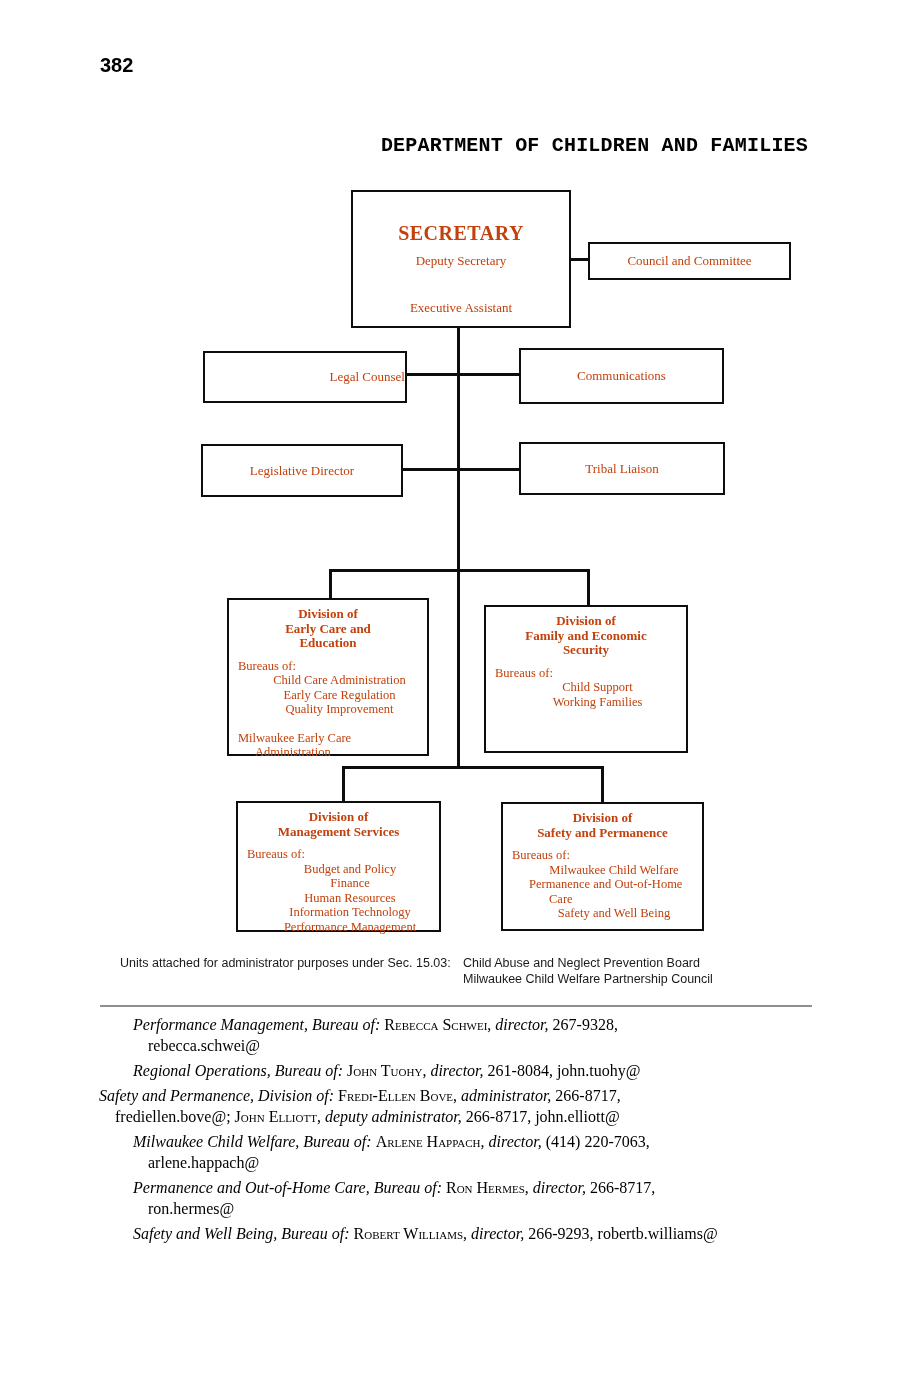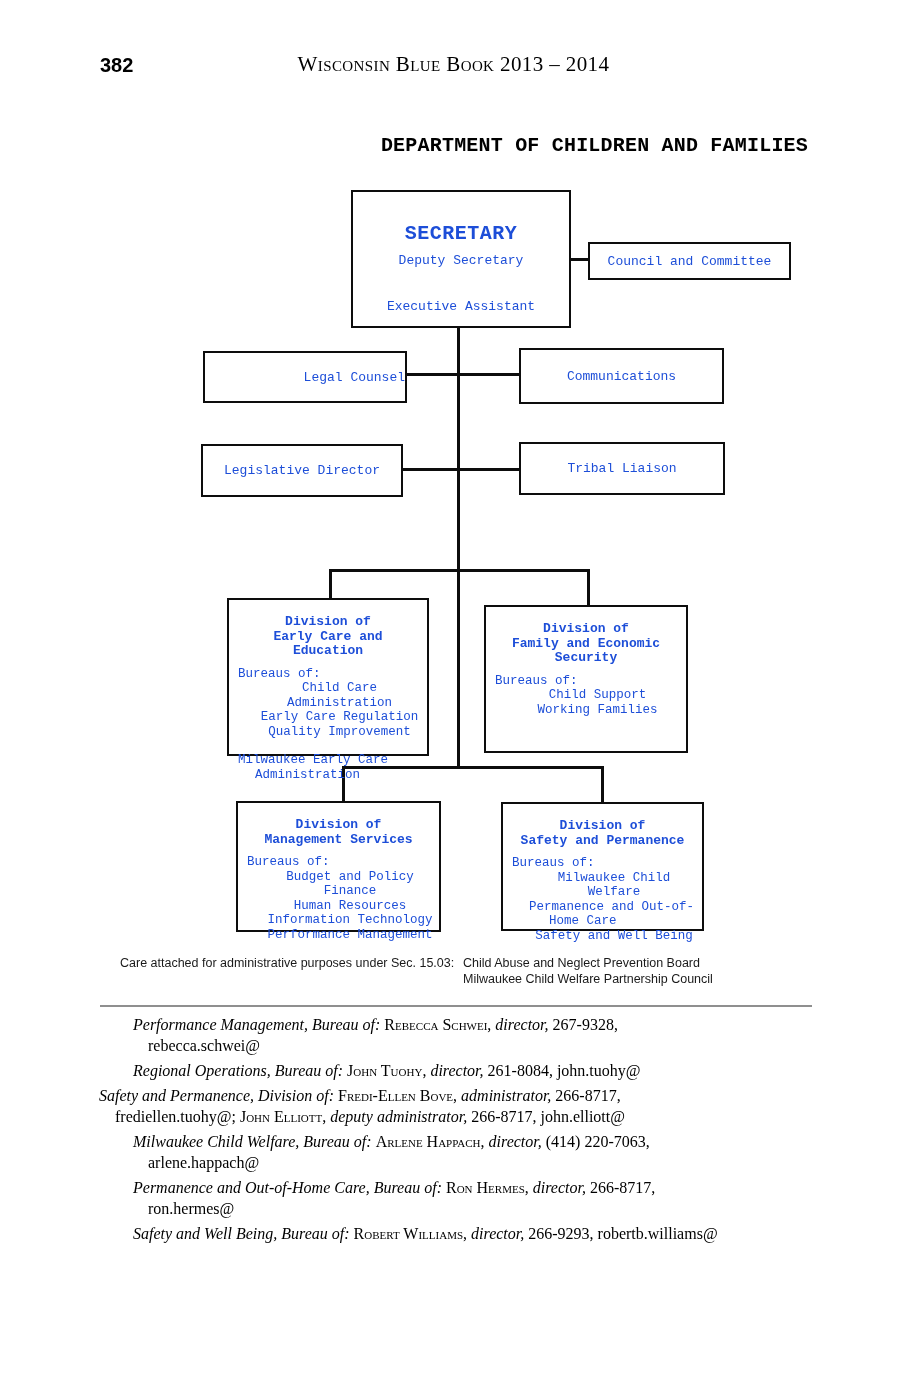--- a/index.html
+++ b/index.html
@@ -7,28 +7,28 @@
 
   
   .page-num{position:absolute;left:100px;top:54px;font-family:Liberation Sans, sans-serif;font-weight:bold;font-size:20px;}
   .book-title{position:absolute;left:0;right:0;top:52px;text-align:center;
     font-family:"Liberation Serif",serif;font-variant:small-caps;font-size:21px;letter-spacing:.4px;}
   .dept-title{position:absolute;top:134px;right:99px;font-family:Liberation Mono, monospace;
     font-weight:bold;font-size:20px;letter-spacing:.2px;}
 
   
   .box{position:absolute;background:#fff;border:2.5px solid #0d0d0d;box-sizing:border-box;
-    font-family:Liberation Mono, monospace;color:#1d4ed8;}
+    font-family:Liberation Serif, serif;color:#c2410c;}
   .box.center{display:flex;align-items:center;justify-content:center;text-align:center;font-size:13px;}
   .sec-box{text-align:center;}
   .sec-title{margin-top:30px;font-size:20px;font-weight:bold;letter-spacing:.5px;}
   .sec-line1{margin-top:8px;font-size:13px;}
   .sec-line2{margin-top:31px;font-size:13px;}
 
-  .dvbox{padding-top:15px;font-size:12.5px;line-height:14.5px;}
+  .dvbox{padding-top:7px;font-size:12.5px;line-height:14.5px;}
   .dv-title{font-weight:bold;text-align:center;white-space:pre-line;font-size:13px;line-height:14.5px;}
   .dv-body{margin-top:8px;padding-left:9px;padding-right:3px;}
   .b-label{}
   .b-item{padding-left:17px;text-align:center;}
   .b-wrap{padding-left:17px;text-indent:-17px;}
   .b-item-wrap{padding-left:37px;text-indent:-20px;}
   .b-gap{height:14px;}
 
   
   .cline{position:absolute;background:#0d0d0d;}
@@ -51,21 +51,20 @@
   .dline.division.cont{margin-left:16px;}
   .seg-i{font-style:italic;}
   .seg-sc{font-variant:small-caps;}
 </style>
 </head>
 <body>
 
 <div class="page">
 
   <div class="page-num">382</div>
-  <div class="book-title">Wisconsin Blue Book 2013 – 2014</div>
 
   <div class="dept-title">DEPARTMENT OF CHILDREN AND FAMILIES</div>
 
   <div class="cline" style="left:457px;top:327px;width:3px;height:441px;"></div>
   <div class="cline" style="left:571px;top:258px;width:17px;height:3px;"></div>
   <div class="cline" style="left:406px;top:373px;width:113px;height:3px;"></div>
   <div class="cline" style="left:402px;top:468px;width:117px;height:3px;"></div>
   <div class="cline" style="left:329px;top:569px;width:261px;height:3px;"></div>
   <div class="cline" style="left:329px;top:569px;width:3px;height:29px;"></div>
   <div class="cline" style="left:587px;top:569px;width:3px;height:36px;"></div>
@@ -135,40 +134,40 @@
 Safety and Permanence</div>
     <div class="dv-body">
         <div class="b-label">Bureaus of:</div>
         <div class="b-item">Milwaukee Child Welfare</div>
         <div class="b-item-wrap">Permanence and Out-of-Home Care</div>
         <div class="b-item">Safety and Well Being</div>
       </div>
   </div>
 
   <div class="units">
-    <div class="units-label">Care attached for administrative purposes under Sec. 15.03:</div>
+    <div class="units-label">Units attached for administrator purposes under Sec. 15.03:</div>
     <div class="units-items">
         <div>Child Abuse and Neglect Prevention Board</div>
         <div>Milwaukee Child Welfare Partnership Council</div>
       </div>
   </div>
 
   <div class="rule"></div>
 
   <div class="directory">
       <div class="entry">
         <div class="dline bureau first"><span class="seg-i">Performance Management, Bureau of: </span><span class="seg-sc">Rebecca Schwei</span><span class="seg-r">, </span><span class="seg-i">director,</span><span class="seg-r"> 267-9328,</span></div>
         <div class="dline bureau cont"><span class="seg-r">rebecca.schwei@</span></div>
       </div>
       <div class="entry">
         <div class="dline bureau first"><span class="seg-i">Regional Operations, Bureau of: </span><span class="seg-sc">John Tuohy</span><span class="seg-r">, </span><span class="seg-i">director,</span><span class="seg-r"> 261-8084, john.tuohy@</span></div>
       </div>
       <div class="entry">
         <div class="dline division first"><span class="seg-i">Safety and Permanence, Division of: </span><span class="seg-sc">Fredi-Ellen Bove</span><span class="seg-r">, </span><span class="seg-i">administrator,</span><span class="seg-r"> 266-8717,</span></div>
-        <div class="dline division cont"><span class="seg-r">frediellen.tuohy@; </span><span class="seg-sc">John Elliott</span><span class="seg-r">, </span><span class="seg-i">deputy administrator,</span><span class="seg-r"> 266-8717, john.elliott@</span></div>
+        <div class="dline division cont"><span class="seg-r">frediellen.bove@; </span><span class="seg-sc">John Elliott</span><span class="seg-r">, </span><span class="seg-i">deputy administrator,</span><span class="seg-r"> 266-8717, john.elliott@</span></div>
       </div>
       <div class="entry">
         <div class="dline bureau first"><span class="seg-i">Milwaukee Child Welfare, Bureau of: </span><span class="seg-sc">Arlene Happach</span><span class="seg-r">, </span><span class="seg-i">director,</span><span class="seg-r"> (414) 220-7063,</span></div>
         <div class="dline bureau cont"><span class="seg-r">arlene.happach@</span></div>
       </div>
       <div class="entry">
         <div class="dline bureau first"><span class="seg-i">Permanence and Out-of-Home Care, Bureau of: </span><span class="seg-sc">Ron Hermes</span><span class="seg-r">, </span><span class="seg-i">director,</span><span class="seg-r"> 266-8717,</span></div>
         <div class="dline bureau cont"><span class="seg-r">ron.hermes@</span></div>
       </div>
       <div class="entry">

